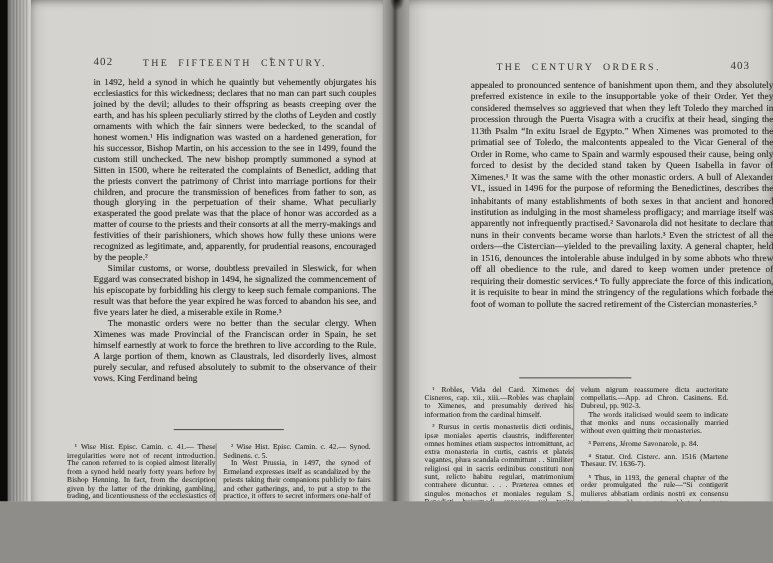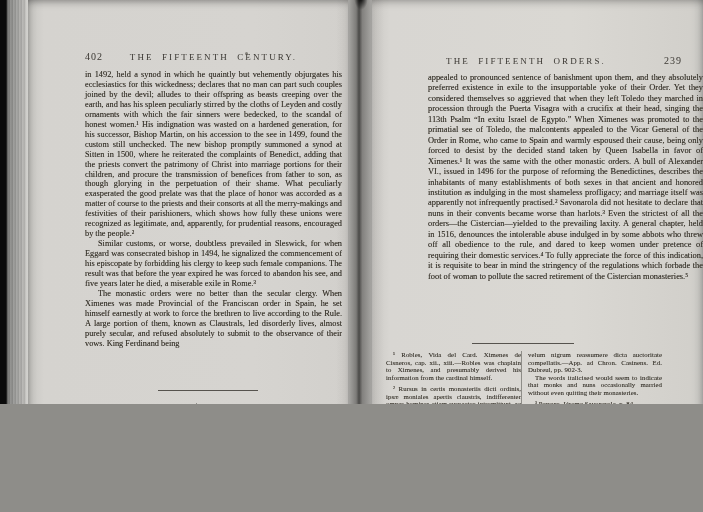--- a/index.html
+++ b/index.html
@@ -1,18 +1,18 @@
 <!DOCTYPE html>
 <html><head>
 <meta charset="utf-8">
 <style>
   * { margin:0; padding:0; box-sizing:border-box; }
   html,body { background:#8e8d89; }
   .shot {
-    position:relative; width:703px; height:404px; overflow:hidden;
+    position:relative; width:703px; height:456px; overflow:hidden;
     background:#aeadaa;
     font-family:"Liberation Serif","DejaVu Serif",serif;
   }
   
   .edge-stack {
     position:absolute; left:0; top:0; width:28px; height:512px;
     background:linear-gradient(90deg,
       #0a0a0a 0px,#0a0a0a 6px,#3c3c3a 7px,#8c8c8a 8px,#6f6f6d 9px,
       #a0a09e 11px,#7c7c7a 12px,#aaaaa8 14px,#878785 15px,#b2b2b0 17px,
       #90908e 18px,#bbbab7 20px,#9a9997 21px,#c4c3c0 23px,#a6a5a2 24px,
@@ -108,22 +108,22 @@
       <div class="fncol second">
         <p class="ind">² Wise Hist. Episc. Camin. c. 42.— Synod. Sedinens. c. 5.</p>
         <p class="ind">In West Prussia, in 1497, the synod of Ermeland expresses itself as scandalized by the priests taking their companions publicly to fairs and other gatherings, and, to put a stop to the practice, it offers to secret informers one-half of the fine imposed on such indiscretions.—Synod. Warmiens. ann. 1497 c. xxxix. (Hartzheim V. 668).</p>
         <p class="ind gap">³ Bolsen Chron. Slesvicens. ann. 1494.</p>
       </div>
     </div>
   </div>
 
   <div class="page page-right">
     <div class="hdr hdr-right">
-      <span class="rh">THE FIFTEENTH ORDERS.</span>
-      <span class="pn">239</span>
+      <span class="rh">THE CENTURY ORDERS.</span>
+      <span class="pn">403</span>
     </div>
     <div class="bodytext body-right">
       <p>appealed to pronounced sentence of banishment upon them, and they absolutely preferred existence in exile to the insupportable yoke of their Order. Yet they considered themselves so aggrieved that when they left Toledo they marched in procession through the Puerta Visagra with a crucifix at their head, singing the 113th Psalm “In exitu Israel de Egypto.” When Ximenes was promoted to the primatial see of Toledo, the malcontents appealed to the Vicar General of the Order in Rome, who came to Spain and warmly espoused their cause, being only forced to desist by the decided stand taken by Queen Isabella in favor of Ximenes.¹ It was the same with the other monastic orders. A bull of Alexander VI., issued in 1496 for the purpose of reforming the Benedictines, describes the inhabitants of many establishments of both sexes in that ancient and honored institution as indulging in the most shameless profligacy; and marriage itself was apparently not infrequently practised.² Savonarola did not hesitate to declare that nuns in their convents became worse than harlots.³ Even the strictest of all the orders—the Cistercian—yielded to the prevailing laxity. A general chapter, held in 1516, denounces the intolerable abuse indulged in by some abbots who threw off all obedience to the rule, and dared to keep women under pretence of requiring their domestic services.⁴ To fully appreciate the force of this indication, it is requisite to bear in mind the stringency of the regulations which forbade the foot of woman to pollute the sacred retirement of the Cistercian monasteries.⁵</p>
     </div>
     <div class="fnrule fnrule-right"></div>
     <div class="fns fns-right">
       <div class="fncol">
         <p class="ind">¹ Robles, Vida del Card. Ximenes de Cisneros, cap. xii., xiii.—Robles was chaplain to Ximenes, and presumably derived his information from the cardinal himself.</p>
         <p class="ind gap">² Rursus in certis monasteriis dicti ordinis, ipsæ moniales apertis claustris, indifferenter omnes homines etiam suspectos intromittunt, ac extra monasteria in curtis, castris et plateis vagantes, plura scandala committunt . . Similiter religiosi qui in sacris ordinibus constituti non sunt, relicto habitu regulari, matrimonium contrahere dicuntur. . . . Præterea omnes et singulos monachos et moniales regulam S. Benedicti hujusmodi expresse vel tacite professos, qui habitum monasticum sine dispensatione legitima reliquerunt aut matrimonia contraxerunt, ad monasteria, si illa exiverunt, redire et habitum monasticum ac</p>
       </div>

